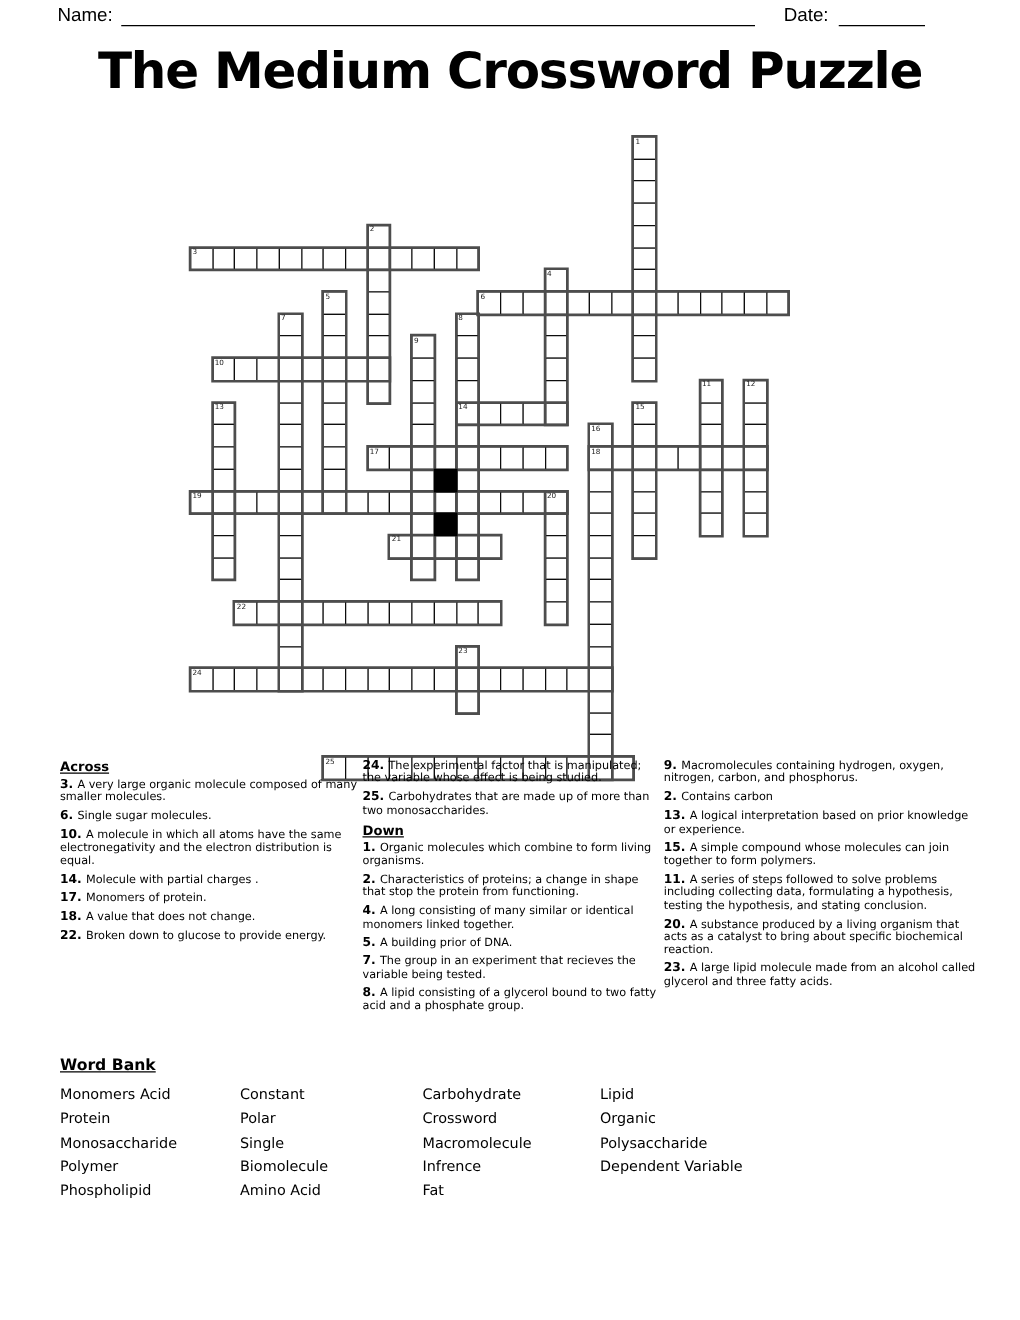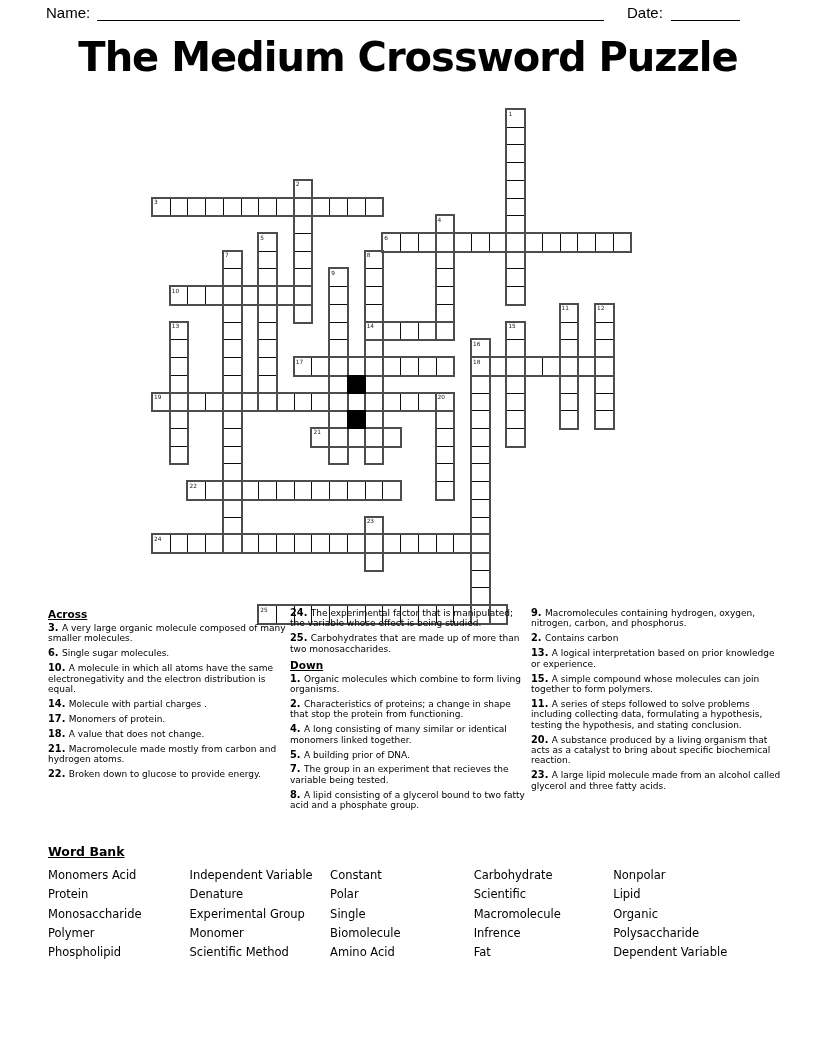--- a/index.html
+++ b/index.html
@@ -341,21 +341,20 @@
     </div>
 
   <div class="clue-col" id="clue-col-1">
       <div class="clue-header">Across</div>
       <div class="clue"><span class="cnum">3. </span><span>A very large organic molecule composed of many smaller molecules.</span></div>
       <div class="clue"><span class="cnum">6. </span><span>Single sugar molecules.</span></div>
       <div class="clue"><span class="cnum">10. </span><span>A molecule in which all atoms have the same electronegativity and the electron distribution is equal.</span></div>
       <div class="clue"><span class="cnum">14. </span><span>Molecule with partial charges .</span></div>
       <div class="clue"><span class="cnum">17. </span><span>Monomers of protein.</span></div>
       <div class="clue"><span class="cnum">18. </span><span>A value that does not change.</span></div>
-      <div class="clue"><span class="cnum">21. </span><span>Macromolecule made mostly from carbon and hydrogen atoms.</span></div>
       <div class="clue"><span class="cnum">22. </span><span>Broken down to glucose to provide energy.</span></div>
     </div>
   <div class="clue-col" id="clue-col-2">
       <div class="clue"><span class="cnum">24. </span><span>The experimental factor that is manipulated; the variable whose effect is being studied.</span></div>
       <div class="clue"><span class="cnum">25. </span><span>Carbohydrates that are made up of more than two monosaccharides.</span></div>
       <div class="clue-header">Down</div>
       <div class="clue"><span class="cnum">1. </span><span>Organic molecules which combine to form living organisms.</span></div>
       <div class="clue"><span class="cnum">2. </span><span>Characteristics of proteins; a change in shape that stop the protein from functioning.</span></div>
       <div class="clue"><span class="cnum">4. </span><span>A long consisting of many similar or identical monomers linked together.</span></div>
       <div class="clue"><span class="cnum">5. </span><span>A building prior of DNA.</span></div>
@@ -375,43 +374,35 @@
   <div class="word-bank">
     <div class="wb-header">Word Bank</div>
     <div class="wb-cols">
         <div class="wb-col" style="width: 144px;">
           <div class="wb-item">Monomers Acid</div>
           <div class="wb-item">Protein</div>
           <div class="wb-item">Monosaccharide</div>
           <div class="wb-item">Polymer</div>
           <div class="wb-item">Phospholipid</div>
         </div>
-        <div class="wb-col" style="width: 143px;">
-          <div class="wb-item">Independent Variable</div>
-          <div class="wb-item">Denature</div>
-          <div class="wb-item">Experimental Group</div>
-          <div class="wb-item">Monomer</div>
-          <div class="wb-item">Scientific Method</div>
-        </div>
         <div class="wb-col" style="width: 146px;">
           <div class="wb-item">Constant</div>
           <div class="wb-item">Polar</div>
           <div class="wb-item">Single</div>
           <div class="wb-item">Biomolecule</div>
           <div class="wb-item">Amino Acid</div>
         </div>
         <div class="wb-col" style="width: 142px;">
           <div class="wb-item">Carbohydrate</div>
-          <div class="wb-item">Scientific</div>
+          <div class="wb-item">Crossword</div>
           <div class="wb-item">Macromolecule</div>
           <div class="wb-item">Infrence</div>
           <div class="wb-item">Fat</div>
         </div>
         <div class="wb-col" style="width: 190px;">
-          <div class="wb-item">Nonpolar</div>
           <div class="wb-item">Lipid</div>
           <div class="wb-item">Organic</div>
           <div class="wb-item">Polysaccharide</div>
           <div class="wb-item">Dependent Variable</div>
         </div>
       </div>
   </div>
 
 </div>
 

